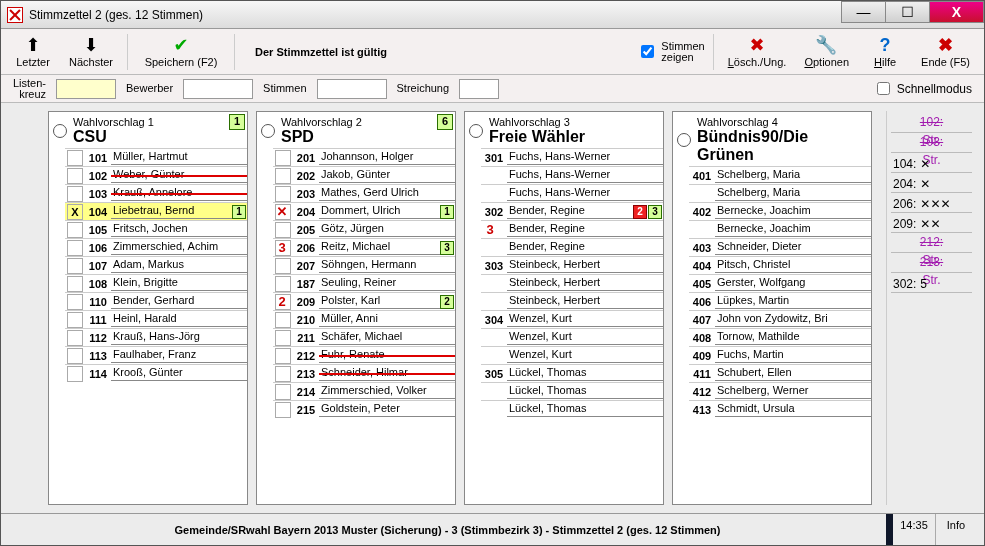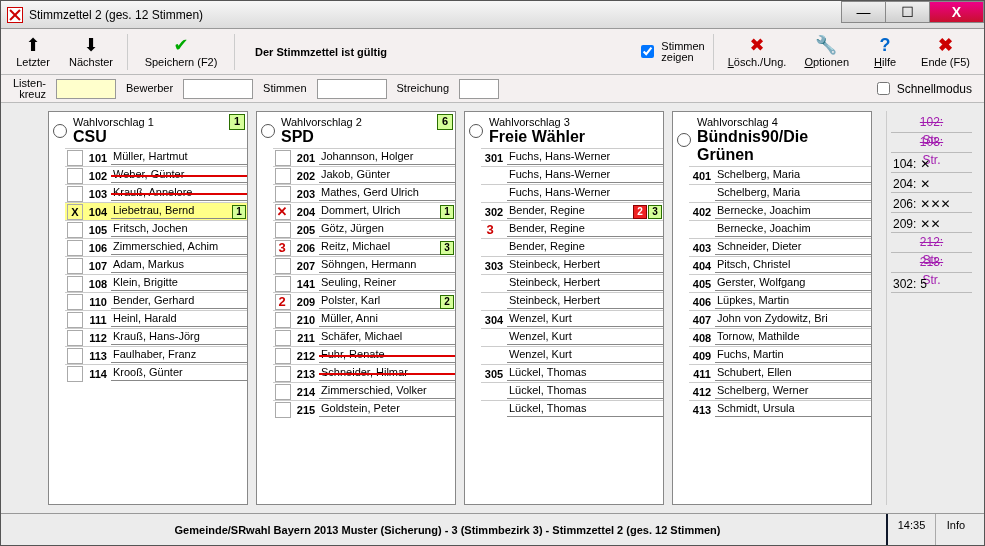--- a/index.html
+++ b/index.html
@@ -41,21 +41,21 @@
   .row .tag.red { background:#e22; color:#fff; border-color:#800; }
   .row.noid .num { visibility:hidden; }
   .row .name.struck:after { content:""; position:absolute; left:0; right:0; top:50%; height:2px; background:#d00; }
   .row.hl { background:#ffff88; }
   .side { width:90px; border-left:1px solid #ccc; padding:4px 4px; font-size:12px; display:flex; flex-direction:column; gap:2px; margin-left:auto; }
   .side-item { height:18px; border-bottom:1px solid #bbb; display:flex; align-items:center; gap:4px; padding:0 2px; }
   .side-item.struck span:first-child { text-decoration:line-through; }
   .side-item.struck { color:#a21caf;flex-direction:column; }
   .footer { height:32px; border-top:1px solid #999; background:#ececec; display:flex; align-items:center; font-size:11px; padding:0 8px; }
   .footer .main-status { flex:1; text-align:center; font-weight:bold; }
-  .footer .clock { width:50px; text-align:center; border-left:2px solid #0f172a; border-right:1px solid #aaa; height:100%; line-height:22px; }
+  .footer .clock { width:50px; text-align:center; border-left:7px solid #0f172a; border-right:1px solid #aaa; height:100%; line-height:22px; }
   .footer .info { width:40px; text-align:center; height:100%; line-height:22px; cursor:pointer; }
   .col-body { position:relative; padding-left:16px; }
   .colprefix { position:absolute; left:2px; width:14px; text-align:center; color:#c00; font-weight:bold; font-size:13px; }
 </style>
 </head>
 <body>
 
 <div class="window">
 
   <div class="titlebar">
@@ -242,21 +242,21 @@
        <span class="name ">Reitz, Michael</span>
        <span class="tag">3</span>
             </div>
             <div class="row">
               <span class="mark "></span>
               <span class="num">207</span>
        <span class="name ">Söhngen, Hermann</span>
        </div>
             <div class="row">
               <span class="mark "></span>
-              <span class="num">141</span>
+              <span class="num">187</span>
        <span class="name ">Seuling, Reiner</span>
        </div>
             <div class="row">
               <span class="colprefix">2</span>
               <span class="mark "></span>
               <span class="num">209</span>
        <span class="name ">Polster, Karl</span>
        <span class="tag">2</span>
             </div>
             <div class="row">

